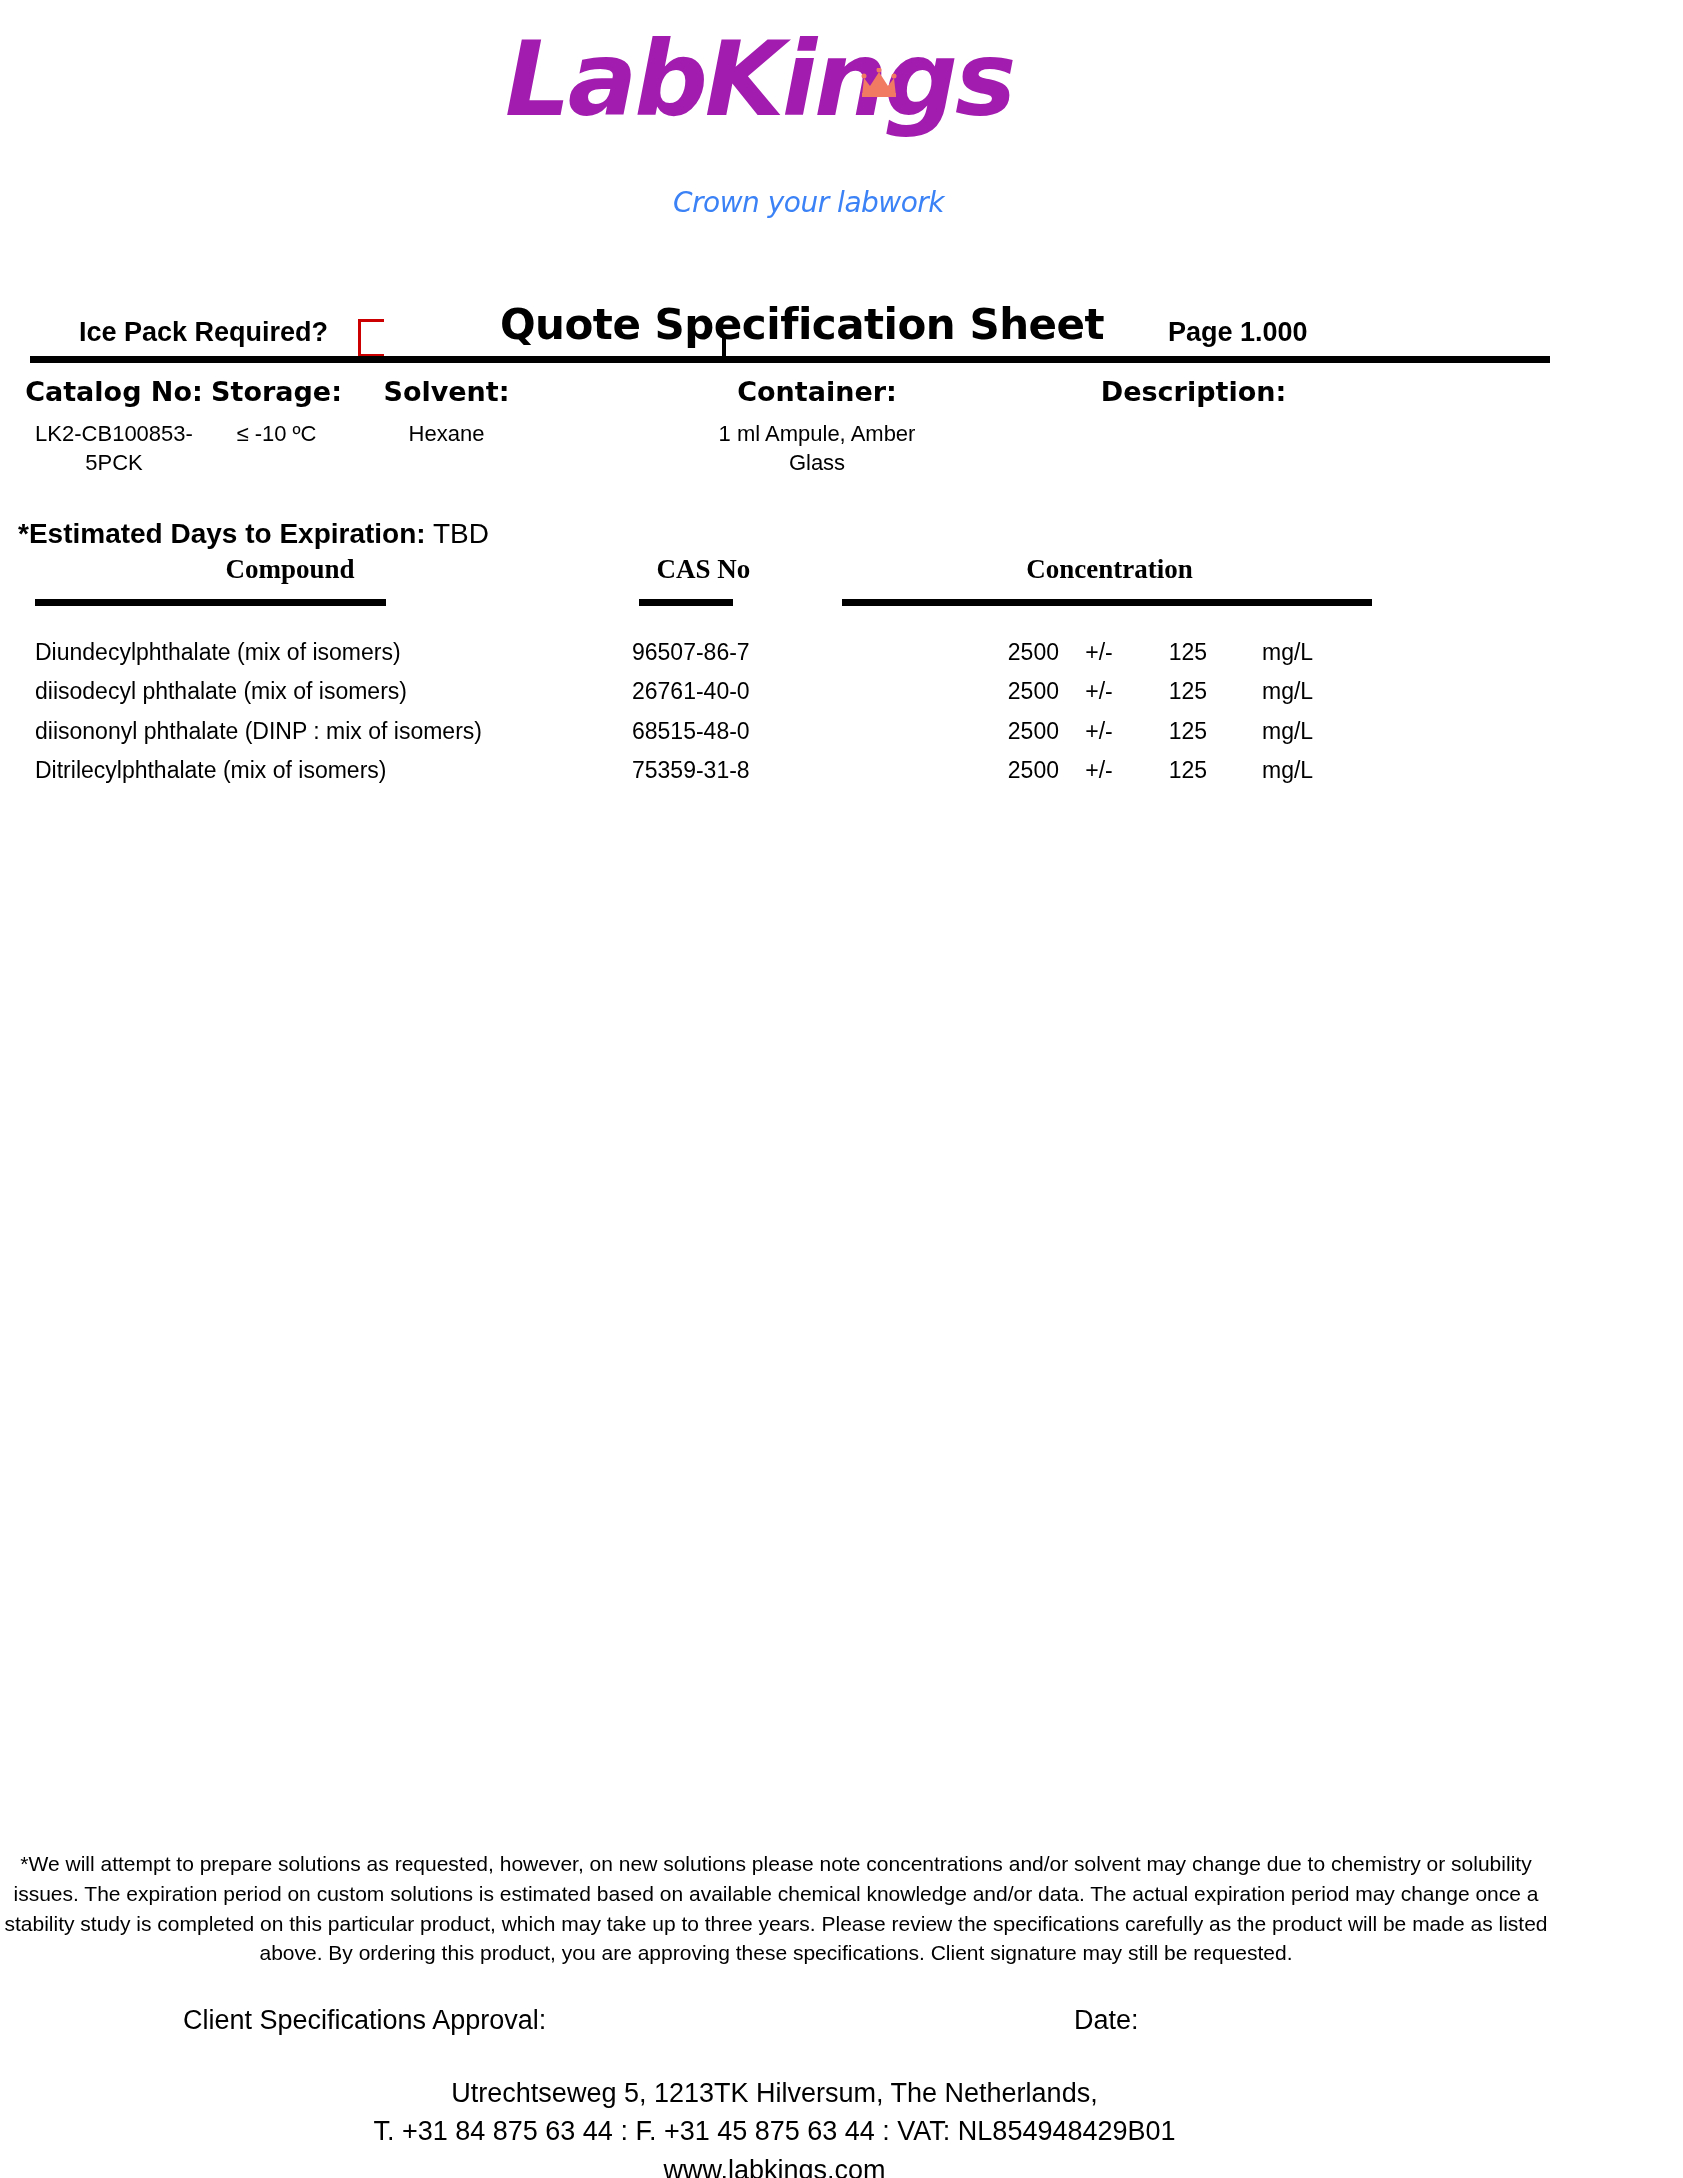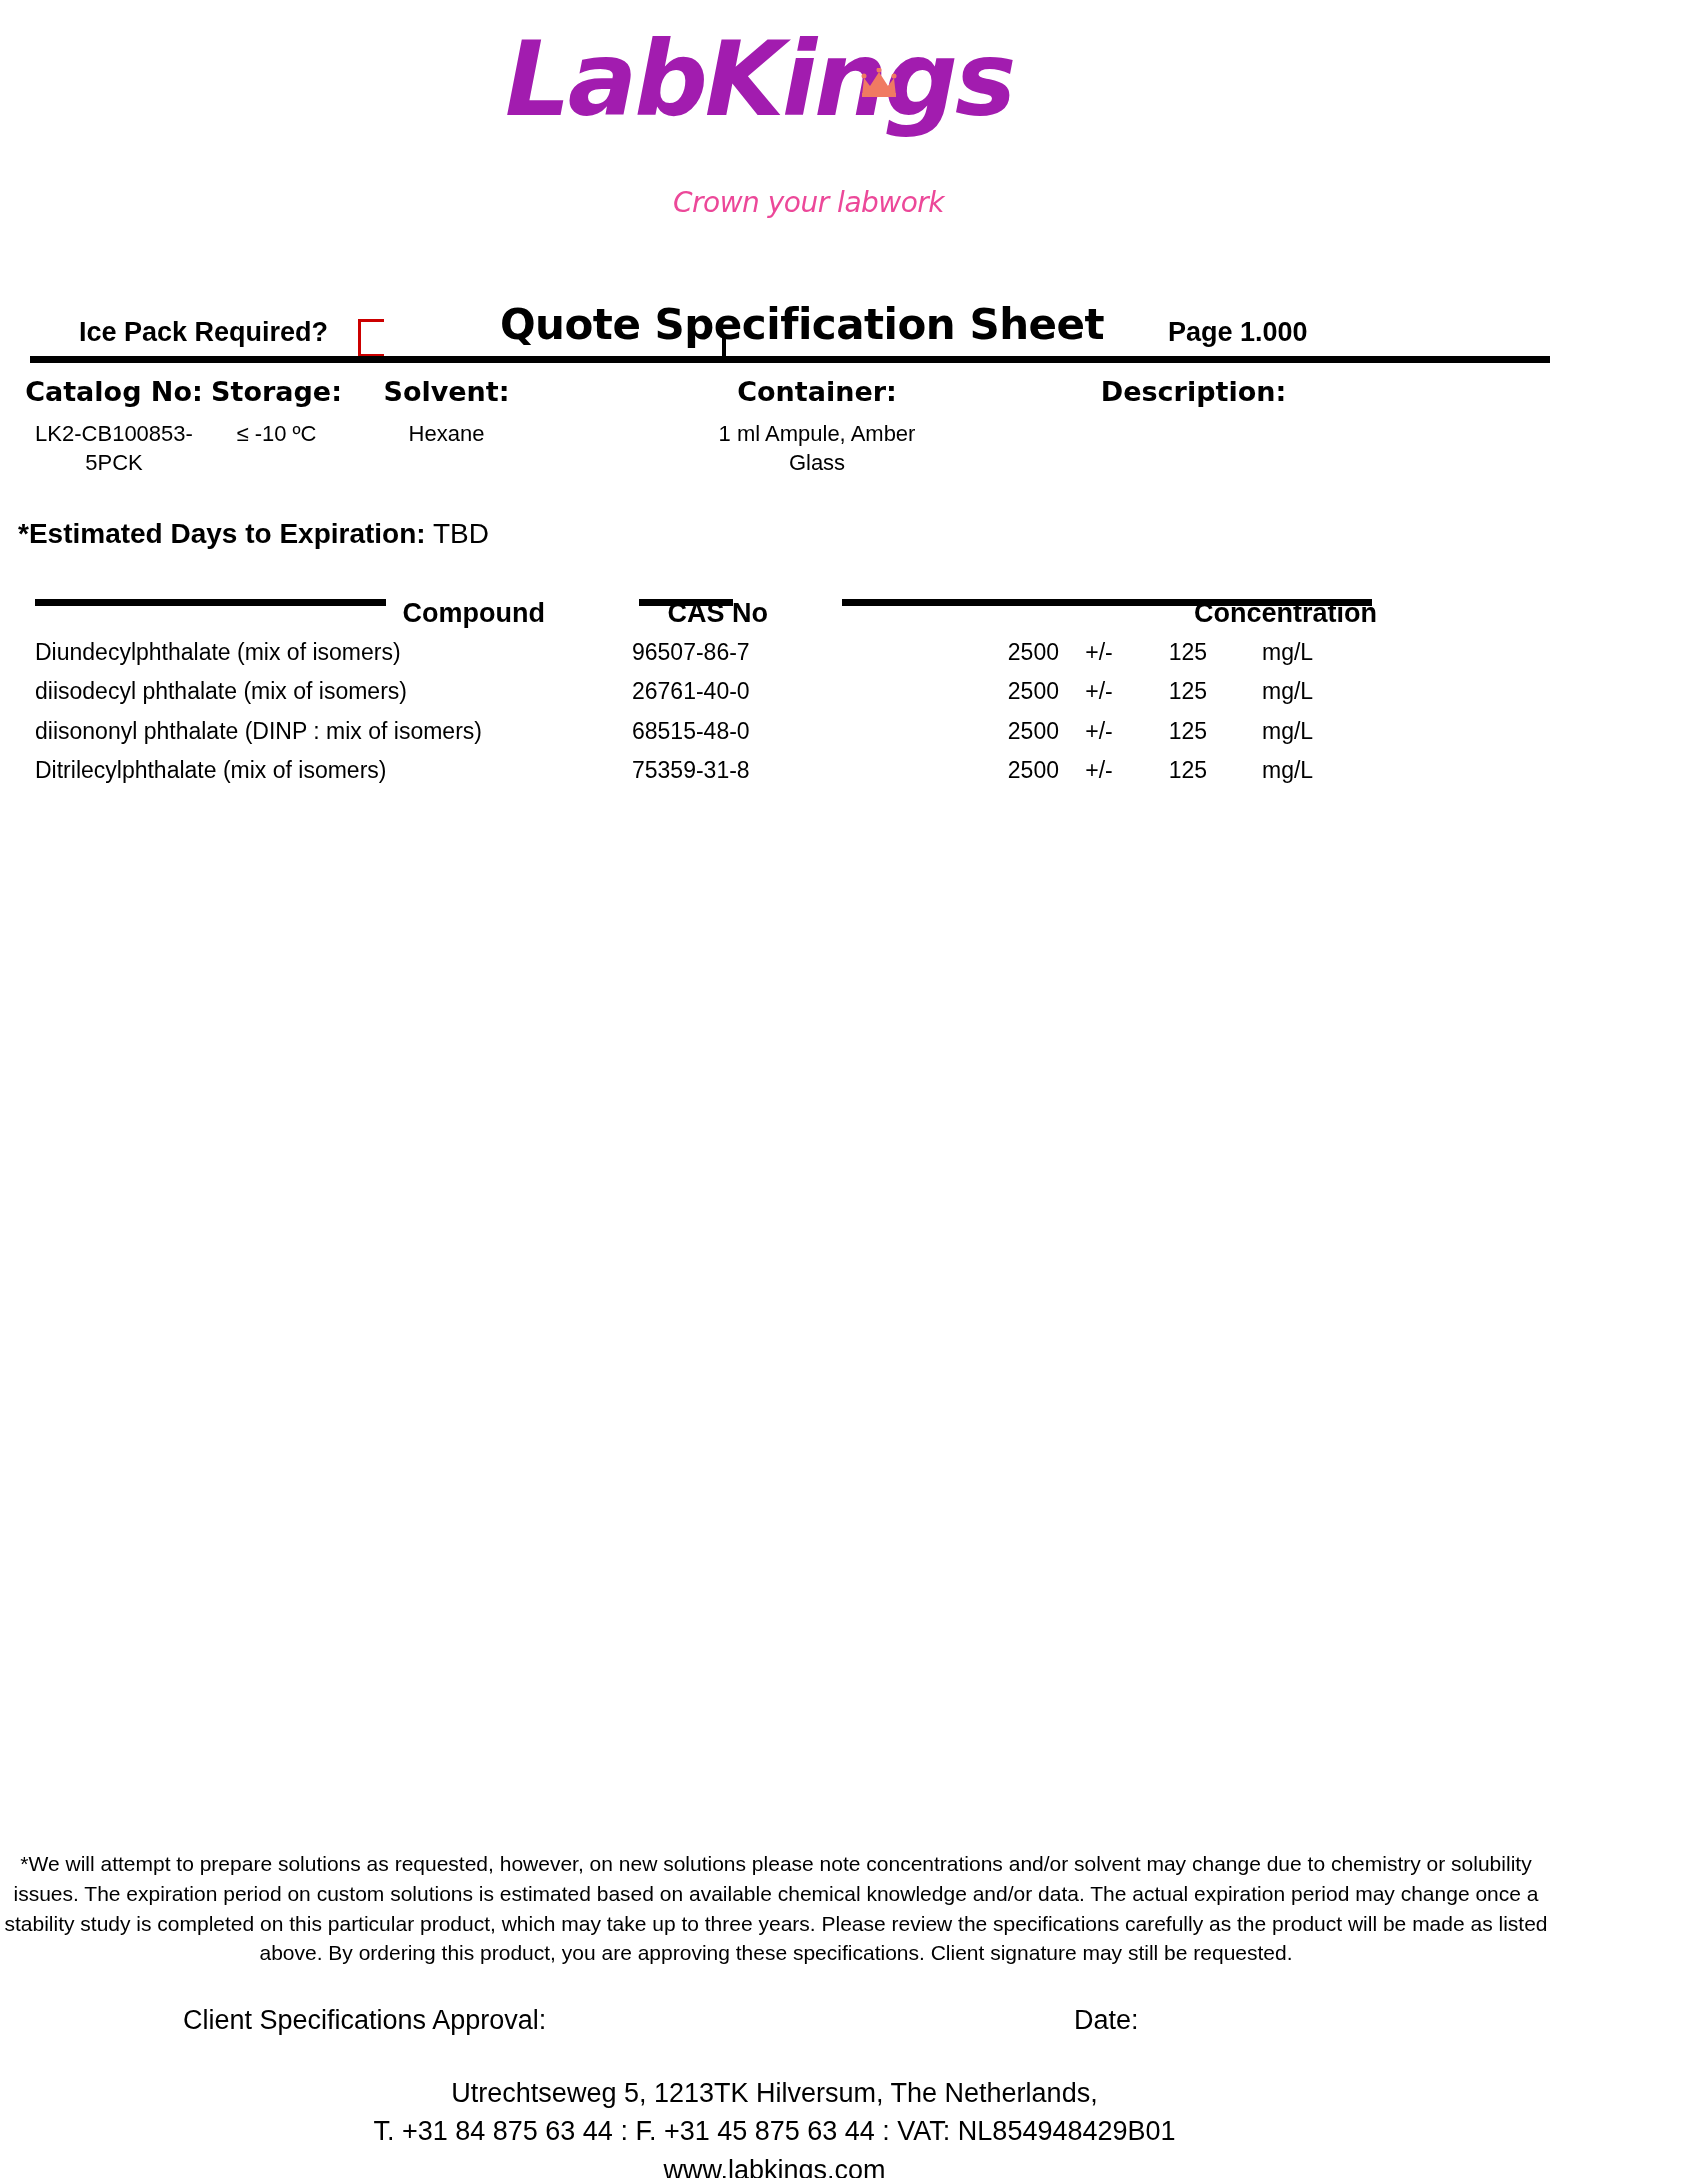--- a/index.html
+++ b/index.html
@@ -154,26 +154,25 @@
     font-weight: bold;
   }
   .expiration .exp-value {
     font-family: "Liberation Sans", sans-serif;
     font-weight: normal;
   }
 
   
   .th {
     position: absolute;
-    font-family: Liberation Sans, sans-serif;
-    font-weight: bold;
-    font-size: 27px;
-    text-align: right;
-    white-space: nowrap;
-    margin-top: 44px;
+    font-family: Liberation Serif, serif;
+    font-weight: bold;
+    font-size: 27px;
+    text-align: center;
+    white-space: nowrap;
   }
   #th-compound      { left: 35px;  top: 554px; width: 510px; }
   #th-cas           { left: 639px; top: 554px; width: 129px; }
   #th-concentration { left: 842px; top: 554px; width: 535px; }
 
   .th-bar { position: absolute; height: 7px; background: #000000; }
   #bar-compound      { left: 35px;  top: 599px; width: 351px; }
   #bar-cas           { left: 639px; top: 599px; width: 94px;  }
   #bar-concentration { left: 842px; top: 599px; width: 530px; }
 
@@ -246,21 +245,21 @@
 
   <div id="logo-block">
     <div id="logo-wordmark" style="color: #a21caf;">LabKings</div>
     <svg id="logo-crown" viewBox="0 0 38 30" xmlns="http://www.w3.org/2000/svg">
       <path d="M2 28 L4 10 L10 18 L19 4 L28 18 L34 10 L36 28 Z" fill="#f07a62"></path>
       <rect x="2" y="25" width="34" height="4" fill="#f07a62"></rect>
       <circle cx="4" cy="8" r="2.5" fill="#f07a62"></circle>
       <circle cx="19" cy="2" r="2.5" fill="#f07a62"></circle>
       <circle cx="34" cy="8" r="2.5" fill="#f07a62"></circle>
     </svg>
-    <div id="logo-tagline" style="color: #ec4899;">Crown your labwork</div>
+    <div id="logo-tagline" style="color: #3b82f6;">Crown your labwork</div>
   </div>
 
   <div class="ice-pack-label">Ice Pack Required?</div>
   <div class="ice-pack-box" style="border-color: rgb(204, 0, 0); border-right-style: none;"></div>
   <div class="sheet-title">Quote Specification Sheet</div>
   <div class="page-number">Page 1.000</div>
   <div class="rule-tick"></div>
   <div class="rule-thick"></div>
 
   <div class="spec-col" id="col-catalog">

